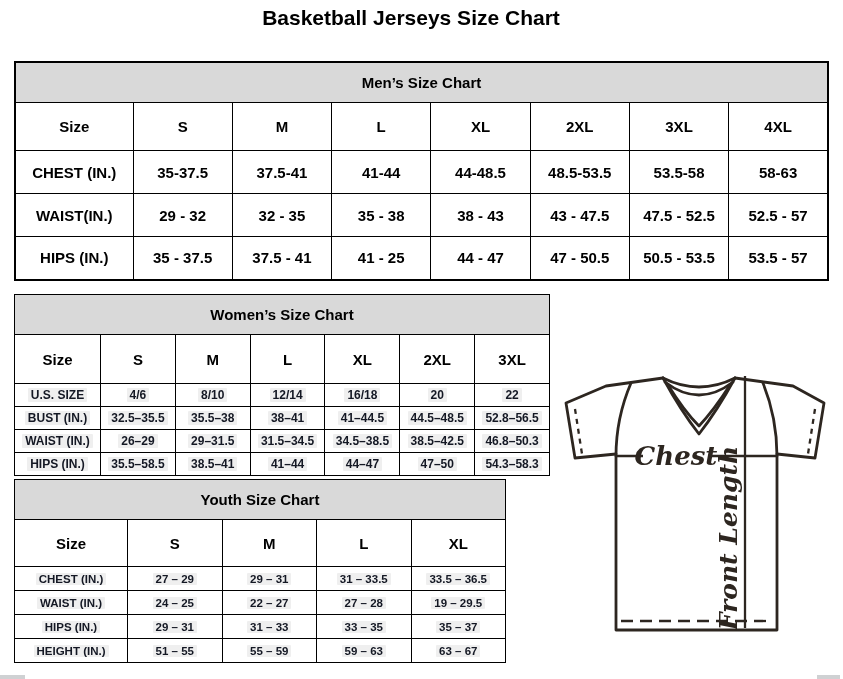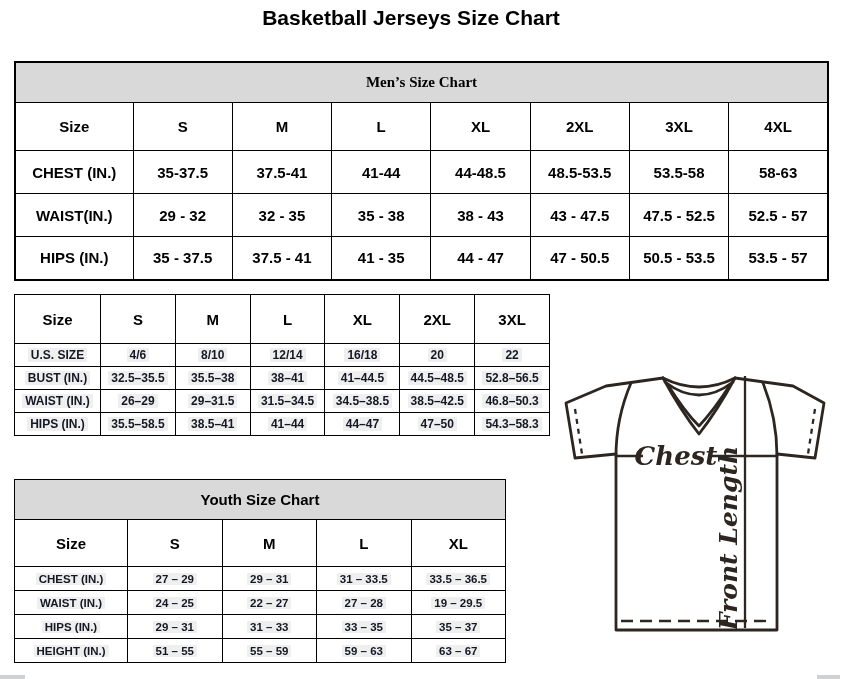--- a/index.html
+++ b/index.html
@@ -21,21 +21,21 @@
   }
   th,td{
     border:1.4px solid #000;text-align:center;vertical-align:middle;
     font-weight:bold;padding:0;overflow:hidden;white-space:nowrap;
   }
   .caption-cell{background:#d9d9d9;font-size:15px;font-weight:bold;}
   .hl{background:#efefef;padding:0 3px;border-radius:1px;}
   
   .men{left:14px;top:61px;width:815px;border:2px solid #000;}
   .men th,.men td{border-width:1.6px;font-size:15px;}
-  .men .caption-row td{height:39px;font-family:Liberation Serif, serif;}
+  .men .caption-row td{height:39px;}
   .men .head-row th{height:47px;}
   .men .data-body tr{height:43px;}
   .men .hl{background:transparent;padding:0;}
   
   .women{left:14px;top:294px;width:536px;border:1.8px solid #000;}
   .women .caption-row td{height:39px;}
   .women .head-row th{height:48px;font-size:15px;}
   .women .data-body tr{height:23px;}
   .women .data-body th,.women .data-body td{font-size:12px;color:#141824;}
   
@@ -107,40 +107,43 @@
         <td><span class="hl">35 - 38</span></td>
         <td><span class="hl">38 - 43</span></td>
         <td><span class="hl">43 - 47.5</span></td>
         <td><span class="hl">47.5 - 52.5</span></td>
         <td><span class="hl">52.5 - 57</span></td>
       </tr>
       <tr>
         <th><span class="hl">HIPS (IN.)</span></th>
         <td><span class="hl">35 - 37.5</span></td>
         <td><span class="hl">37.5 - 41</span></td>
-        <td><span class="hl">41 - 35</span></td>
+        <td><span class="hl">41 - 25</span></td>
         <td><span class="hl">44 - 47</span></td>
         <td><span class="hl">47 - 50.5</span></td>
         <td><span class="hl">50.5 - 53.5</span></td>
         <td><span class="hl">53.5 - 57</span></td>
       </tr>
     </tbody>
 </table>
 
 <table class="women">
   <colgroup>
       <col style="width:86px">
       <col>
       <col>
       <col>
       <col>
       <col>
       <col>
     </colgroup>
   <tbody>
+    <tr class="caption-row">
+      <td class="caption-cell" colspan="7">Women’s Size Chart</td>
+    </tr>
     <tr class="head-row">
         <th>Size</th>
         <th>S</th>
         <th>M</th>
         <th>L</th>
         <th>XL</th>
         <th>2XL</th>
         <th>3XL</th>
       </tr>
   </tbody>

